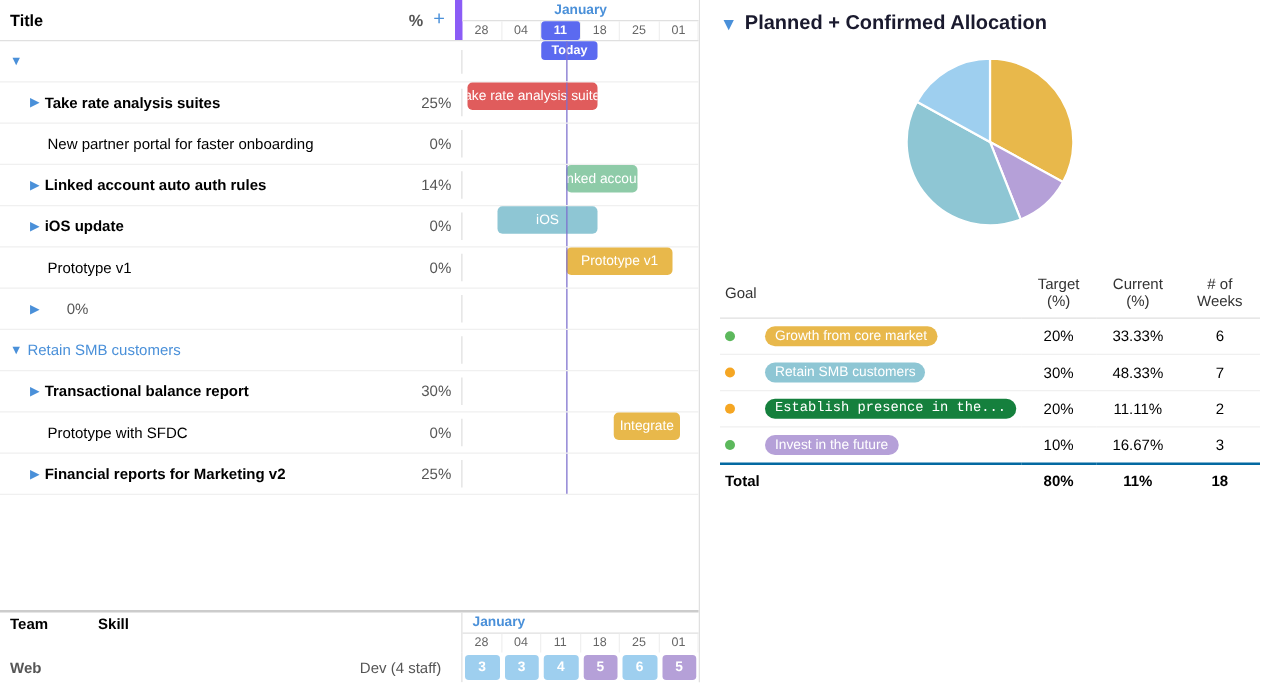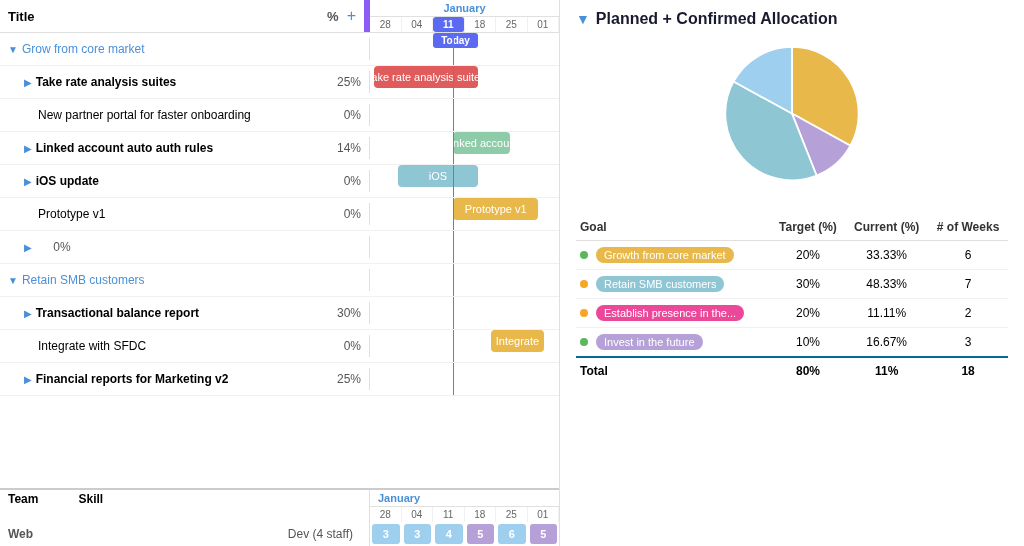--- a/index.html
+++ b/index.html
@@ -46,29 +46,29 @@
     .footer-label-cell span { font-size: 12px; color: #555; }
     .footer-data-area { flex: 1; display: flex; }
     .footer-num-cell { flex: 1; text-align: center; font-size: 11px; padding: 4px 0; }
     
     .section-title { font-size: 16px; font-weight: 700; color: #1a1a2e; margin-bottom: 10px; display: flex; align-items: center; gap: 6px; }
     .section-title .arrow { color: #4a90d9; font-size: 14px; }
     .pie-container { display: flex; justify-content: center; margin-bottom: 16px; }
     svg.pie-chart { width: 180px; height: 160px; }
     
     .alloc-table { width: 100%; border-collapse: collapse; }
-    .alloc-table th { text-align: left; font-weight: 700; font-size: 12px; color: #333; padding: 6px 4px; border-bottom: 1px solid #e0e0e0; }
+    .alloc-table th { text-align: left; font-weight: 400; font-size: 12px; color: #333; padding: 6px 4px; border-bottom: 1px solid #e0e0e0; }
     .alloc-table th:not(:first-child) { text-align: center; }
     .alloc-table td { padding: 6px 4px; font-size: 12px; vertical-align: middle; }
     .alloc-table td:not(:first-child) { text-align: center; }
     .alloc-table tr:not(:last-child) td { border-bottom: 1px solid #f0f0f0; }
     .alloc-table tr.total-row td { font-weight: 700; border-top: 2px solid #0369a1; }
     .goal-badge { display: inline-block; border-radius: 12px; padding: 2px 8px; font-size: 11px; font-weight: 500; color: #fff; white-space: nowrap; }
     .dot { display: inline-block; width: 8px; height: 8px; border-radius: 50%; margin-right: 4px; }
-    .goal-cell { display: flex; align-items: center; gap: 4px; }
+    .goal-cell { display: flex; align-items: center; gap: 20px; }
     
     .today-line { position: absolute; top: 0; bottom: 0; width: 1px; background: #7c6fcd; z-index: 10; pointer-events: none; }
   </style>
 </head>
 <body>
 
 <div class="container">
 
   <div class="left-panel">
 
@@ -97,21 +97,20 @@
       <div style="width:370px;min-width:370px;border-right:1px solid #e0e0e0;"></div>
       <div style="flex:1;position:relative;">
         <div style="position:absolute;left:calc(44% - 20px);top:0;background:#5b6af0;color:#fff;font-size:10px;font-weight:700;padding:2px 8px;border-radius:3px;">Today</div>
       </div>
     </div>
 
     <div class="gantt-body" id="gantt-body">
     <div class="gantt-row">
           <div class="title-cell">
             <span class="chevron">▼</span>
-            <span class="row-title blue">Grow from core market</span>
           </div>
           <div class="gantt-chart-area" style="position: relative;">
             <div class="today-line" style="left: 44%;"></div>
           </div>
         </div>
         <div class="gantt-row">
           <div class="title-cell">
             <div class="indent"></div>
             <span class="chevron">▶</span>
             <span class="row-title bold">Take rate analysis suites</span>
@@ -196,21 +195,21 @@
             <span class="pct">30%</span>
           </div>
           <div class="gantt-chart-area" style="position: relative;">
             <div class="today-line" style="left: 44%;"></div>
           </div>
         </div>
         <div class="gantt-row">
           <div class="title-cell">
             <div class="indent"></div>
             <span style="width: 14px; display: inline-block;"></span>
-            <span class="row-title">Integrate with SFDC</span>
+            <span class="row-title">Prototype with SFDC</span>
             <span class="pct">0%</span>
           </div>
           <div class="gantt-chart-area" style="position: relative; text-align: right;">
             <div class="today-line" style="left: 44%;"></div>
             <div class="gantt-bar" style="left: 64%; width: 28%; background: rgb(232, 184, 75);">Integrate</div>
           </div>
         </div>
         <div class="gantt-row">
           <div class="title-cell">
             <div class="indent"></div>
@@ -308,21 +307,21 @@
               </div>
             </td>
             <td>30%</td>
             <td>48.33%</td>
             <td>7</td>
           </tr>
           <tr>
             <td>
               <div class="goal-cell">
                 <span class="dot" style="background: rgb(245, 166, 35);"></span>
-                <span class="goal-badge" style="background: #ec4899;">Establish presence in the...</span>
+                <span class="goal-badge" style="background: #15803d; font-family: Liberation Mono, monospace;">Establish presence in the...</span>
               </div>
             </td>
             <td>20%</td>
             <td>11.11%</td>
             <td>2</td>
           </tr>
           <tr>
             <td>
               <div class="goal-cell">
                 <span class="dot" style="background: rgb(92, 184, 92);"></span>

